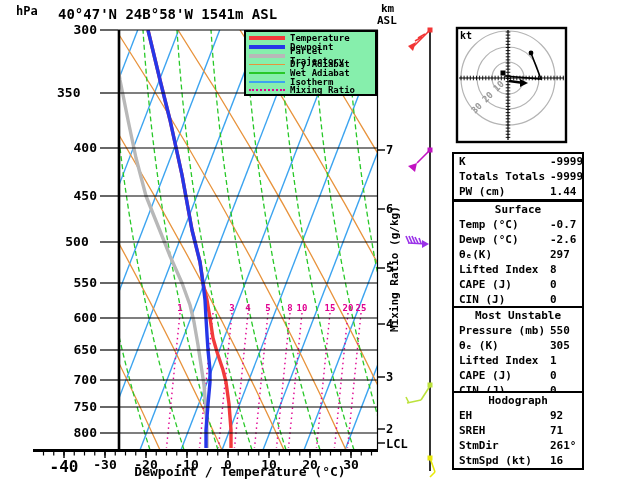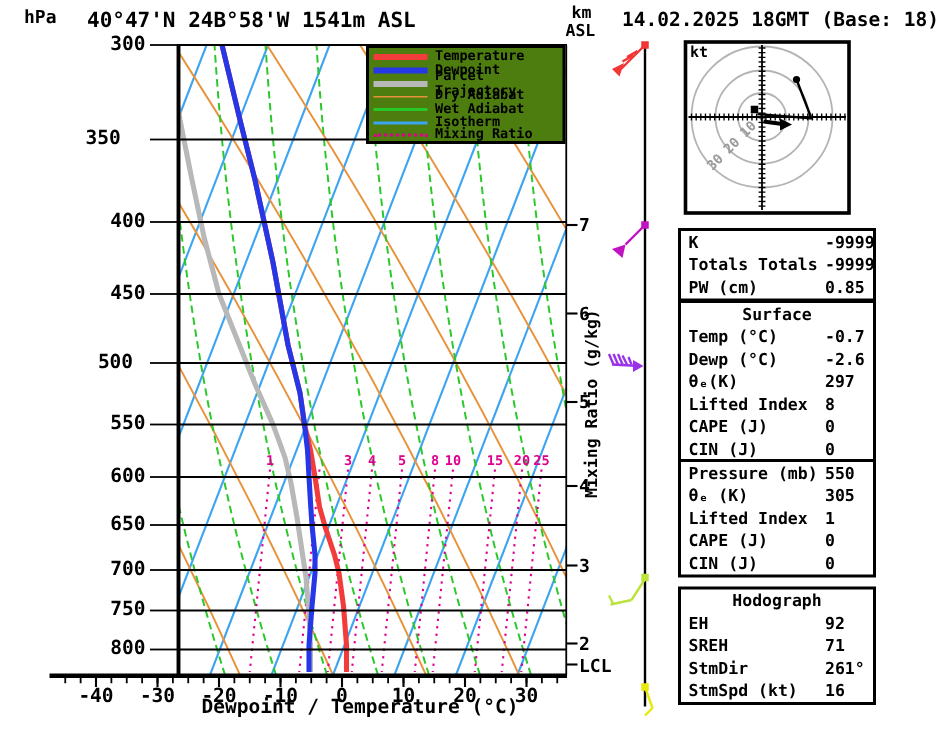--- a/index.html
+++ b/index.html
@@ -2,21 +2,21 @@
 <html><head>
 <meta charset="utf-8">
 <style>
   html,body{margin:0;padding:0;background:#fff;}
   #page{position:relative;width:629px;height:486px;background:#fff;overflow:hidden;
         font-family:"DejaVu Sans Mono",monospace;color:#000;}
   .abs{position:absolute;white-space:pre;}
   .bold{font-weight:bold;}
   #gfx{position:absolute;left:0;top:0;}
   .legendbox{position:absolute;left:244px;top:30px;width:133px;height:66px;
-             background:#4d7c0f;border:2px solid #000;box-sizing:border-box;
+             background:#86efac;border:2px solid #000;box-sizing:border-box;
              font-size:9px;font-weight:bold;padding-top:2px;}
   .legrow{display:flex;align-items:center;height:8.7px;padding-left:3px;}
   .legsample{width:36px;margin-right:5px;flex:none;}
   .panel{position:absolute;left:452px;width:132px;background:#fff;
          border:2px solid #000;box-sizing:border-box;font-size:11px;font-weight:bold;}
   .prow{position:relative;height:15px;line-height:15px;padding-left:5px;}
   .pval{position:absolute;left:96px;top:0;}
   .phead{text-align:center;height:15px;line-height:15px;}
   .mixlbl{font-size:9px;font-weight:bold;color:#e00090;text-align:center;}
   #mixaxis{transform:rotate(-90deg);transform-origin:0 0;}
@@ -287,21 +287,20 @@
         <rect x="500.5" y="70.5" width="5" height="5" fill="#000"></rect>
         <line x1="509" y1="81" x2="524" y2="83" stroke="#000" stroke-width="2.6"></line>
         <polygon points="528,83 520,79 520,87" fill="#000"></polygon>
       </g>
     </svg>
 
   <div class="abs bold" style="left:16px;top:4px;font-size:12px;">hPa</div>
   <div class="abs bold" style="left:58px;top:6px;font-size:14px;">40°47'N 24B°58'W 1541m ASL</div>
   <div class="abs bold" style="left:381px;top:2px;font-size:11px;">km</div>
   <div class="abs bold" style="left:377px;top:14px;font-size:11px;">ASL</div>
-  <div class="abs bold" style="left:406px;top:6px;width:220px;text-align:right;font-size:13px;">14.02.2025 18GMT (Base: 18)</div>
 
   <div class="legendbox" id="legend">
       <div class="legrow">
         <div class="legsample" style="background: rgb(242, 59, 59); height: 4px;"></div>
         <span>Temperature</span>
       </div>
       <div class="legrow">
         <div class="legsample" style="background: rgb(38, 55, 232); height: 4px;"></div>
         <span>Dewpoint</span>
       </div>
@@ -331,32 +330,33 @@
   <div class="abs bold" style="left:386px;top:437px;font-size:12px;">LCL</div>
 
   <div class="abs bold" style="left:460px;top:30px;font-size:10px;">kt</div>
 
   <div class="abs bold" style="left:102px;top:464px;width:220px;text-align:center;font-size:13px;margin-left:28px;">Dewpoint / Temperature (°C)</div>
 
   <div id="panels">
       <div class="panel" style="top: 152px;">
         <div class="prow"><span>K</span><span class="pval">-9999</span></div>
         <div class="prow"><span>Totals Totals</span><span class="pval">-9999</span></div>
-        <div class="prow"><span>PW (cm)</span><span class="pval">0.85</span></div>
+        <div class="prow"><span>PW (cm)</span><span class="pval">1.44</span></div>
       </div>
       <div class="panel" style="top: 200px;">
         <div class="phead">Surface</div>
         <div class="prow"><span>Temp (°C)</span><span class="pval">-0.7</span></div>
         <div class="prow"><span>Dewp (°C)</span><span class="pval">-2.6</span></div>
         <div class="prow"><span>θₑ(K)</span><span class="pval">297</span></div>
         <div class="prow"><span>Lifted Index</span><span class="pval">8</span></div>
         <div class="prow"><span>CAPE (J)</span><span class="pval">0</span></div>
         <div class="prow"><span>CIN (J)</span><span class="pval">0</span></div>
       </div>
       <div class="panel" style="top: 306px;">
+        <div class="phead">Most Unstable</div>
         <div class="prow"><span>Pressure (mb)</span><span class="pval">550</span></div>
         <div class="prow"><span>θₑ (K)</span><span class="pval">305</span></div>
         <div class="prow"><span>Lifted Index</span><span class="pval">1</span></div>
         <div class="prow"><span>CAPE (J)</span><span class="pval">0</span></div>
         <div class="prow"><span>CIN (J)</span><span class="pval">0</span></div>
       </div>
       <div class="panel" style="top: 391px;">
         <div class="phead">Hodograph</div>
         <div class="prow"><span>EH</span><span class="pval">92</span></div>
         <div class="prow"><span>SREH</span><span class="pval">71</span></div>
@@ -369,21 +369,21 @@
     <span class="abs" style="left:57px;top:85px;width:40px;font-size:13px;font-weight:bold;">350</span>
     <span class="abs" style="left:57px;top:140px;width:40px;text-align:right;font-size:13px;font-weight:bold;">400</span>
     <span class="abs" style="left:57px;top:188px;width:40px;text-align:right;font-size:13px;font-weight:bold;">450</span>
     <span class="abs" style="left:57px;top:234px;width:40px;text-align:center;font-size:13px;font-weight:bold;">500</span>
     <span class="abs" style="left:57px;top:275px;width:40px;text-align:right;font-size:13px;font-weight:bold;">550</span>
     <span class="abs" style="left:57px;top:310px;width:40px;text-align:right;font-size:13px;font-weight:bold;">600</span>
     <span class="abs" style="left:57px;top:342px;width:40px;text-align:right;font-size:13px;font-weight:bold;">650</span>
     <span class="abs" style="left:57px;top:372px;width:40px;text-align:right;font-size:13px;font-weight:bold;">700</span>
     <span class="abs" style="left:57px;top:399px;width:40px;text-align:right;font-size:13px;font-weight:bold;">750</span>
     <span class="abs" style="left:57px;top:425px;width:40px;text-align:right;font-size:13px;font-weight:bold;">800</span>
-    <span class="abs" style="left:44px;top:457px;width:40px;text-align:center;font-size:13px;font-weight:bold;">-40</span>
+    <span class="abs" style="left:44px;top:457px;width:40px;text-align:center;font-size:16px;font-weight:bold;">-40</span>
     <span class="abs" style="left:85px;top:457px;width:40px;text-align:center;font-size:13px;font-weight:bold;">-30</span>
     <span class="abs" style="left:126px;top:457px;width:40px;text-align:center;font-size:13px;font-weight:bold;">-20</span>
     <span class="abs" style="left:167px;top:457px;width:40px;text-align:center;font-size:13px;font-weight:bold;">-10</span>
     <span class="abs" style="left:208px;top:457px;width:40px;text-align:center;font-size:13px;font-weight:bold;">0</span>
     <span class="abs" style="left:249px;top:457px;width:40px;text-align:center;font-size:13px;font-weight:bold;">10</span>
     <span class="abs" style="left:290px;top:457px;width:40px;text-align:center;font-size:13px;font-weight:bold;">20</span>
     <span class="abs" style="left:331px;top:457px;width:40px;text-align:center;font-size:13px;font-weight:bold;">30</span>
     <span class="abs" style="left:386px;top:143px;font-size:12px;font-weight:bold;">7</span>
     <span class="abs" style="left:386px;top:202px;font-size:12px;font-weight:bold;">6</span>
     <span class="abs" style="left:386px;top:261px;font-size:12px;font-weight:bold;">5</span>

